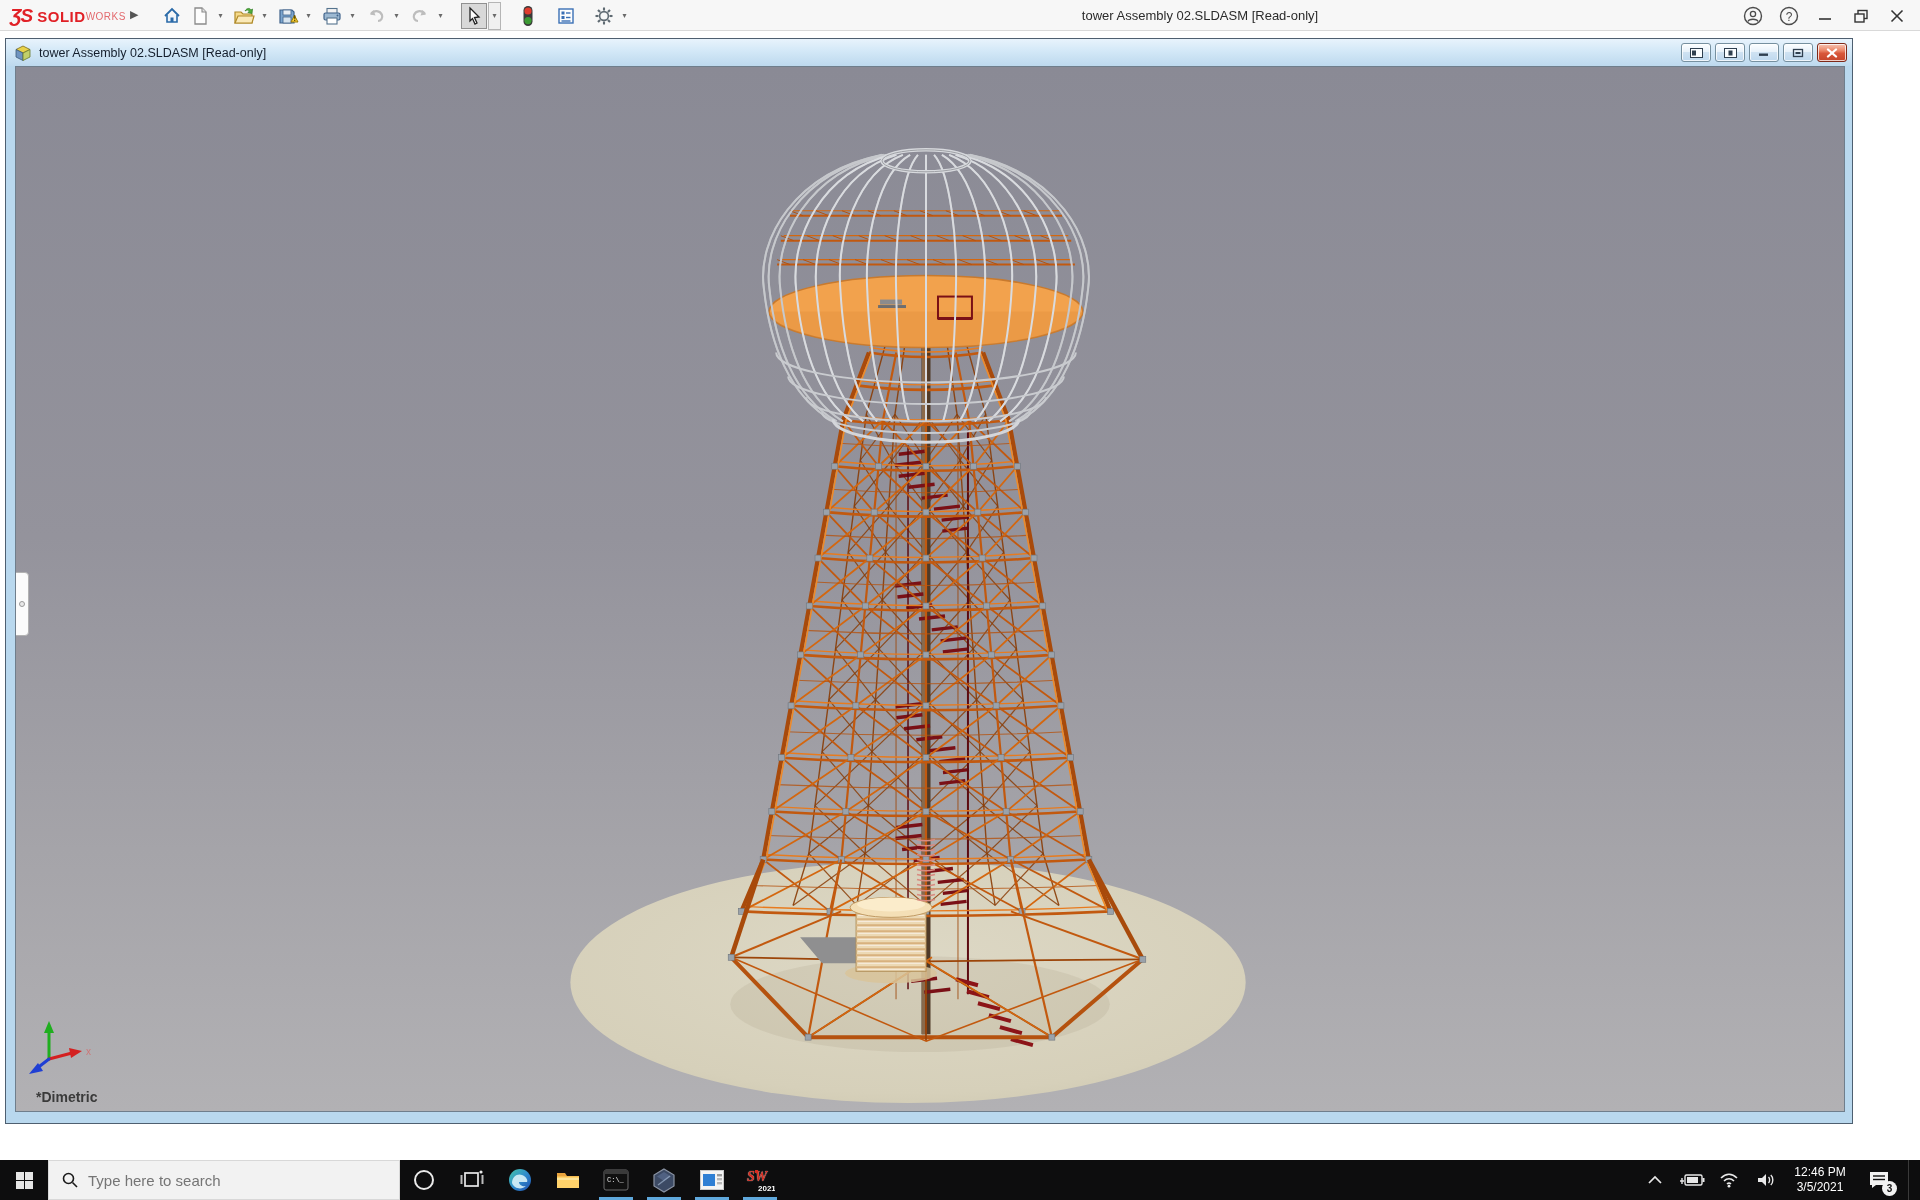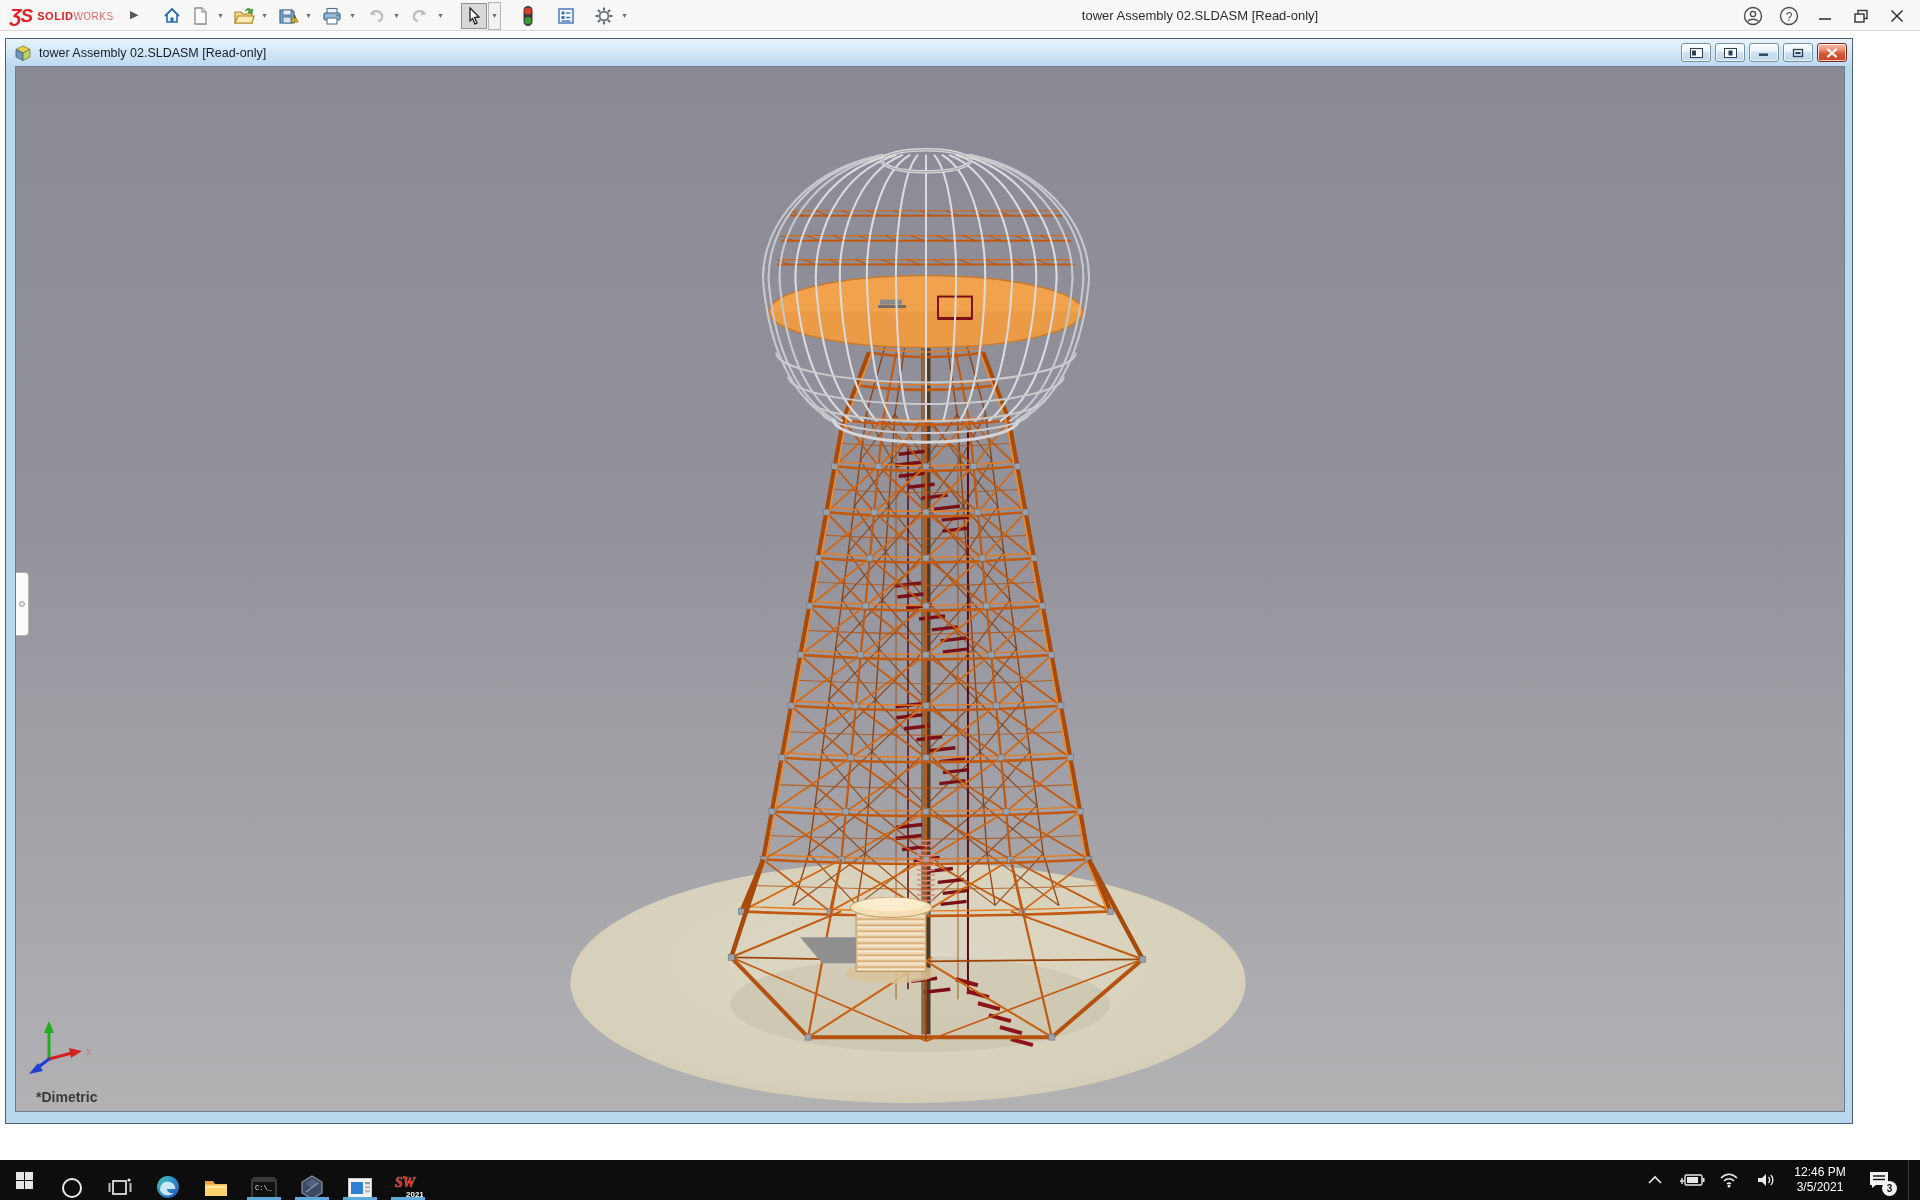--- a/index.html
+++ b/index.html
@@ -5,21 +5,21 @@
   * { margin:0; padding:0; box-sizing:border-box; }
   html,body { width:1920px; height:1200px; overflow:hidden; background:#fff;
     font-family:"Liberation Sans", sans-serif; }
   #root { position:relative; width:1920px; height:1200px; background:#ffffff; }
 
   
   #titlebar { position:absolute; left:0; top:0; width:1920px; height:31px;
     background:#f7f7f7; border-bottom:1px solid #d9d9d9;padding-left:40px; }
   #brand { position:absolute; left:10px; top:4px; height:24px; display:flex; align-items:center; }
   #brand .ds-glyph { color:#e12026; font-weight:bold; font-style:italic; font-size:19px; letter-spacing:-1px; }
-  #brand .solid { color:#e12026; font-weight:bold; font-size:11px; margin-left:5px; letter-spacing:.5px;}
+  #brand .solid { color:#e12026; font-weight:bold; font-size:15px; margin-left:5px; letter-spacing:.5px;}
   #brand .works { color:#e36a6e; font-weight:normal; font-size:10px; letter-spacing:.5px;}
   #brand-expand { position:absolute; left:130px; top:8px; color:#555; font-size:11px; }
   #toolbar { position:absolute; left:158px; top:1px; height:29px; display:flex; align-items:center; }
   .tbtn { height:26px; min-width:26px; display:flex; align-items:center; justify-content:center; margin:0 1px; border:1px solid transparent; }
   .tbtn.active { background:#d8d8d8; border:1px solid #909090; }
   .tdrop { width:13px; height:26px; display:flex; align-items:center; justify-content:center;
     color:#6a6a6a; font-size:8px; margin-right:3px;}
   .tdrop.boxed { border:1px solid #b5b5b5; background:#f0f0f0; height:28px;}
   .tgap { width:10px; }
   #app-title { position:absolute; left:1030px; top:8px; width:340px; text-align:center;
@@ -55,21 +55,21 @@
   #orient-label { position:absolute; left:20px; bottom:6px; font-size:14px; font-weight:bold; color:#3a3a3a;margin-top:40px; }
 
   
   #taskbar { position:absolute; left:0; bottom:0; width:1920px; height:40px; background:#0d0d0e;
     display:flex; align-items:stretch; }
   #start-btn { width:48px; display:flex; align-items:center; justify-content:center; }
   #search-box { width:352px; background:#f2f2f2; border:1px solid #d8d8d8; display:flex; align-items:center; }
   #search-box svg { margin-left:13px; }
   #search-input { border:none; outline:none; background:transparent; font-size:15px; color:#1a1a1a;
     margin-left:10px; width:280px; font-family:"Liberation Sans",sans-serif;}
-  .tb-app { width:48px; position:relative; display:flex; align-items:flex-end; justify-content:center; }
+  .tb-app { width:48px; position:relative; display:flex; align-items:center; justify-content:center; }
   .tb-app .indicator { display:none; position:absolute; bottom:0; left:7px; width:34px; height:3px; background:#5fa8dc; }
   .tb-app.running .indicator { display:block; }
   #tray { margin-left:auto; display:flex; align-items:center; gap:7px; padding-right:8px; }
   .tray-ic { width:30px; height:40px; display:flex; align-items:center; justify-content:center; }
   #clock { color:#ffffff; font-size:12px; text-align:center; line-height:15px; width:64px; }
   #action-center { position:relative; width:40px; height:40px; display:flex; align-items:center; justify-content:center; }
   #ac-badge { position:absolute; right:2px; bottom:4px; min-width:15px; height:15px; border-radius:8px;
     background:#f2f2f2; color:#111; font-size:10px; font-weight:bold;
     display:flex; align-items:center; justify-content:center; }
   #edge-divider { width:4px; border-left:1px solid #3a3a3a; height:40px; margin-left:2px;}
@@ -753,20 +753,27 @@
 
   <div id="taskbar">
     <div id="start-btn">
       <svg width="17" height="17">
         <rect x="0" y="0" width="8" height="8" fill="#e6e6e6"></rect>
           <rect x="9" y="0" width="8" height="8" fill="#e6e6e6"></rect>
         <rect x="0" y="9" width="8" height="8" fill="#e6e6e6"></rect>
           <rect x="9" y="9" width="8" height="8" fill="#e6e6e6"></rect>
       </svg>
     </div>
+    <div id="search-box">
+      <svg width="16" height="16">
+        <circle cx="6.5" cy="6.5" r="5" fill="none" stroke="#1a1a1a" stroke-width="1.6"></circle>
+        <line x1="10.5" y1="10.5" x2="15" y2="15" stroke="#1a1a1a" stroke-width="1.6"></line>
+      </svg>
+      <input id="search-input" placeholder="Type here to search" style="">
+    </div>
 
     <div class="tb-app">
       <svg width="24" height="24">
         <circle cx="12" cy="12" r="9" fill="none" stroke="#eaeaea" stroke-width="2"></circle>
       </svg>
 
     </div>
     <div class="tb-app">
       <svg width="24" height="24">
         <rect x="5" y="5" width="13" height="13" fill="none" stroke="#eaeaea" stroke-width="1.7"></rect>

